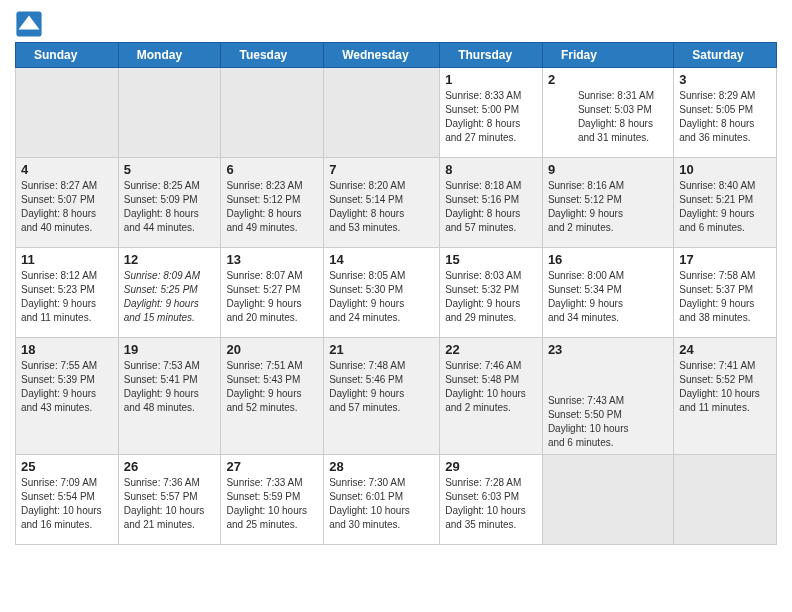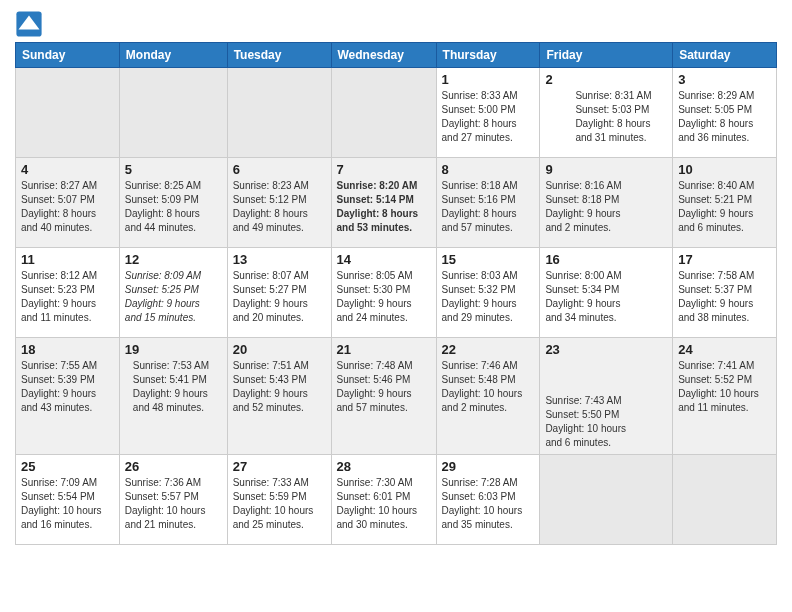--- a/index.html
+++ b/index.html
@@ -48,21 +48,21 @@
     table {
       width: 100%;
       border-collapse: collapse;
       font-size: 10.5px;
     }
     thead tr {
       background: #2a7abf;
       color: #fff;
     }
     thead th {
-      padding: 5px 6px;
+      padding: 5px 18px;
       font-weight: bold;
       font-size: 12px;
       text-align: left;
       border: 1px solid #1a5a9f;
     }
     tbody tr {
       vertical-align: top;
     }
     tbody tr:nth-child(odd) {
       background: #fff;
@@ -169,36 +169,36 @@
         </td>
         <td>
           <span class="day-num">6</span>
           <div class="cell-text" style="white-space: pre-line;">Sunrise: 8:23 AM
 Sunset: 5:12 PM
 Daylight: 8 hours
 and 49 minutes.</div>
         </td>
         <td>
           <span class="day-num">7</span>
-          <div class="cell-text" style="white-space: pre-line; font-weight: bold;">Sunrise: 8:20 AM
+          <div class="cell-text" style="white-space: pre-line;">Sunrise: 8:20 AM
 Sunset: 5:14 PM
 Daylight: 8 hours
 and 53 minutes.</div>
         </td>
         <td>
           <span class="day-num">8</span>
           <div class="cell-text" style="white-space: pre-line;">Sunrise: 8:18 AM
 Sunset: 5:16 PM
 Daylight: 8 hours
 and 57 minutes.</div>
         </td>
         <td>
           <span class="day-num">9</span>
           <div class="cell-text" style="white-space: pre-line;">Sunrise: 8:16 AM
-Sunset: 8:18 PM
+Sunset: 5:12 PM
 Daylight: 9 hours
 and 2 minutes.</div>
         </td>
         <td>
           <span class="day-num">10</span>
           <div class="cell-text" style="white-space: pre-line;">Sunrise: 8:40 AM
 Sunset: 5:21 PM
 Daylight: 9 hours
 and 6 minutes.</div>
         </td>
@@ -257,21 +257,21 @@
       <tr>
         <td>
           <span class="day-num">18</span>
           <div class="cell-text" style="white-space: pre-line;">Sunrise: 7:55 AM
 Sunset: 5:39 PM
 Daylight: 9 hours
 and 43 minutes.</div>
         </td>
         <td>
           <span class="day-num">19</span>
-          <div class="cell-text" style="white-space: pre-line; margin-left: 8px;">Sunrise: 7:53 AM
+          <div class="cell-text" style="white-space: pre-line;">Sunrise: 7:53 AM
 Sunset: 5:41 PM
 Daylight: 9 hours
 and 48 minutes.</div>
         </td>
         <td>
           <span class="day-num">20</span>
           <div class="cell-text" style="white-space: pre-line;">Sunrise: 7:51 AM
 Sunset: 5:43 PM
 Daylight: 9 hours
 and 52 minutes.</div>

